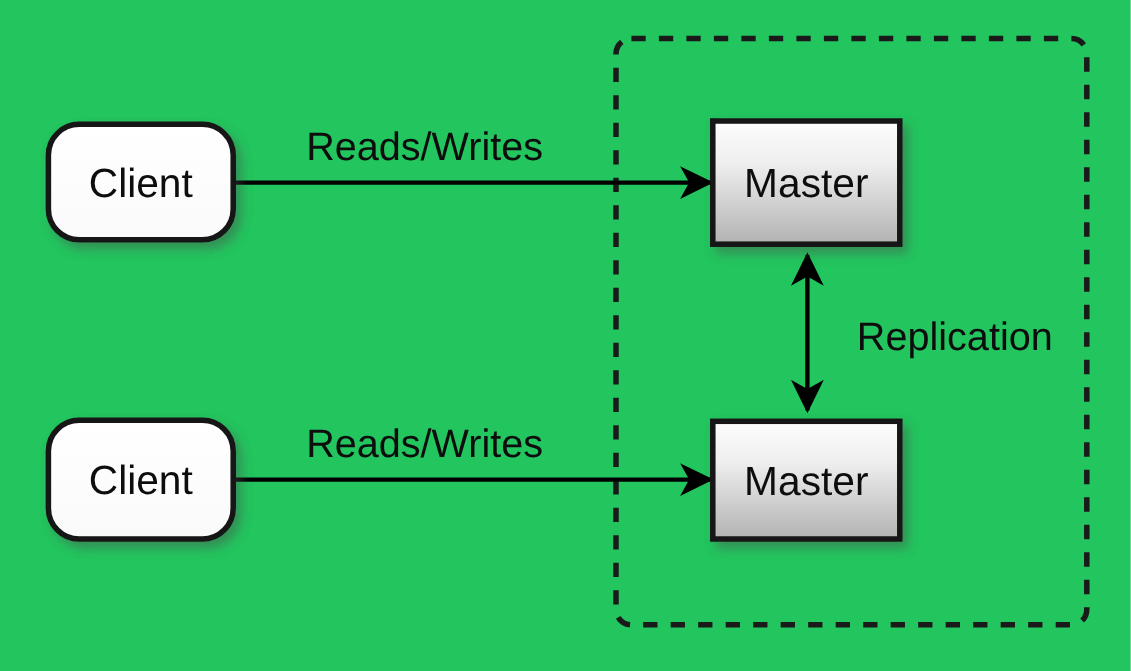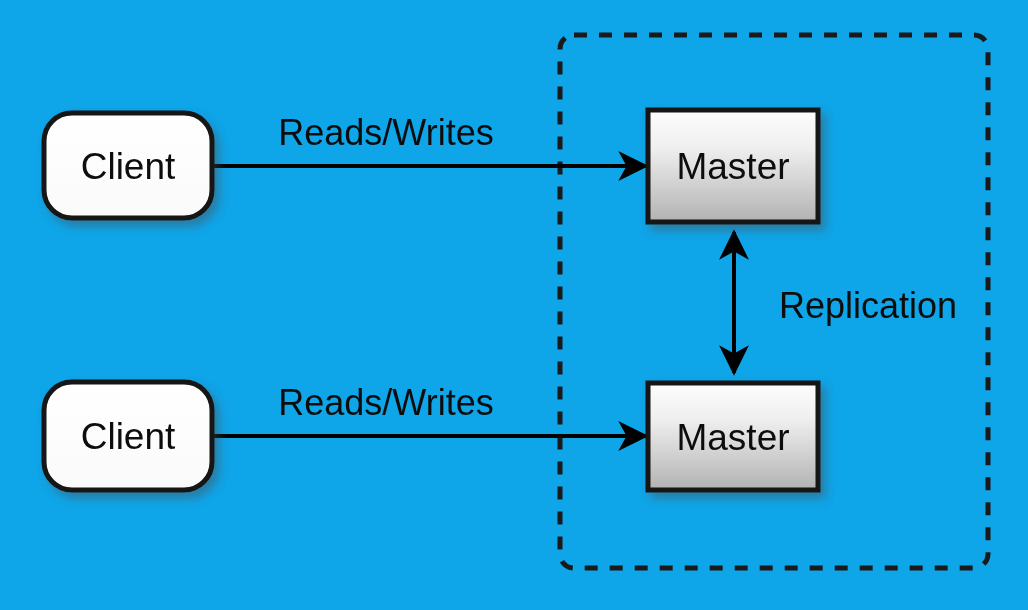--- a/index.html
+++ b/index.html
@@ -7,21 +7,21 @@
     padding: 0;
     background: #ffffff;
   }
   body {
     font-family: "Liberation Sans", sans-serif;
   }
   #canvas {
     position: relative;
     width: 1028px;
     height: 610px;
-    background: #0ea5e9;
+    background: #22c55e;
     overflow: hidden;
   }
   svg.diagram {
     position: absolute;
     left: 0;
     top: 0;
     width: 1028px;
     height: 610px;
   }
   .label-text {

